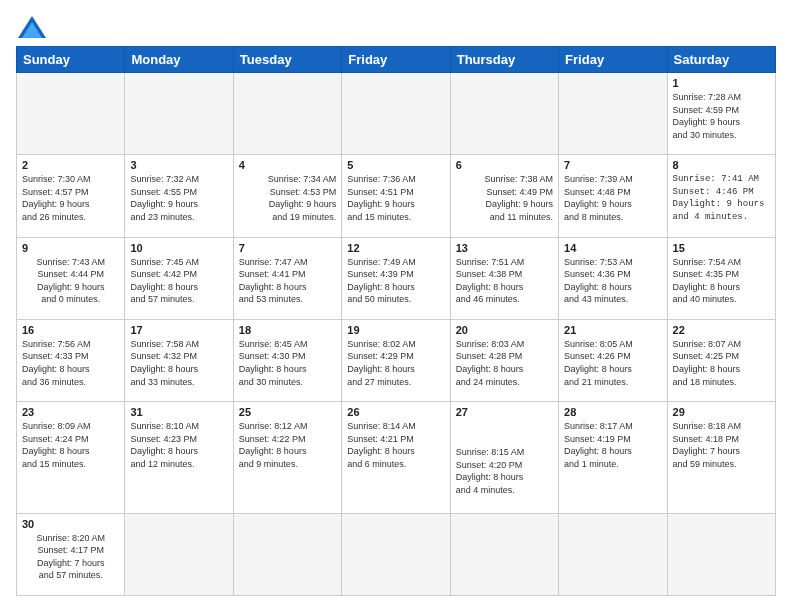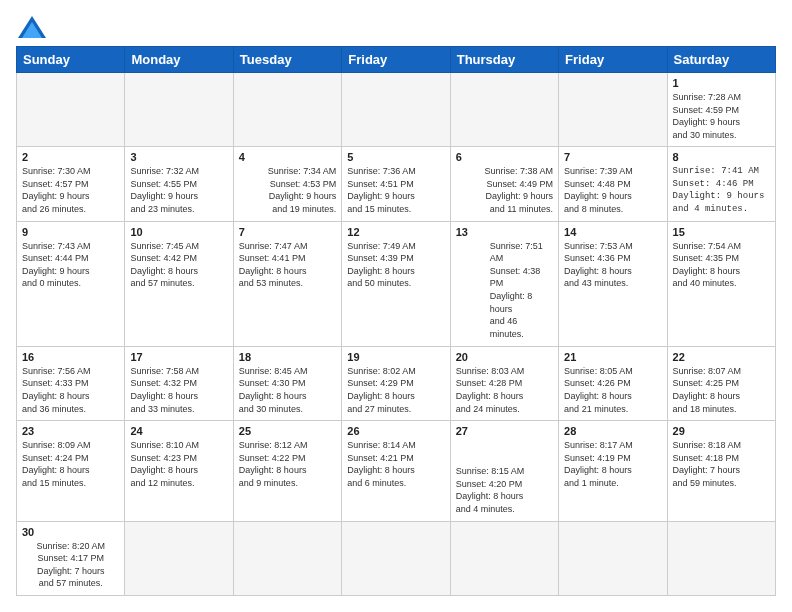--- a/index.html
+++ b/index.html
@@ -196,21 +196,21 @@
             <span class="day-number">8</span>
             <div class="day-info" style="white-space: pre-line; font-family: Liberation Mono, monospace;">Sunrise: 7:41 AM
 Sunset: 4:46 PM
 Daylight: 9 hours
 and 4 minutes.</div>
           </td>
         </tr>
         <tr class="week-row">
           <td>
             <span class="day-number">9</span>
-            <div class="day-info" style="white-space: pre-line;">Sunrise: 7:43 AM
+            <div class="day-info" style="white-space: pre-line; text-align: center;">Sunrise: 7:43 AM
 Sunset: 4:44 PM
 Daylight: 9 hours
 and 0 minutes.</div>
           </td>
           <td>
             <span class="day-number">10</span>
             <div class="day-info" style="white-space: pre-line;">Sunrise: 7:45 AM
 Sunset: 4:42 PM
 Daylight: 8 hours
 and 57 minutes.</div>
@@ -224,21 +224,21 @@
           </td>
           <td>
             <span class="day-number">12</span>
             <div class="day-info" style="white-space: pre-line;">Sunrise: 7:49 AM
 Sunset: 4:39 PM
 Daylight: 8 hours
 and 50 minutes.</div>
           </td>
           <td>
             <span class="day-number">13</span>
-            <div class="day-info" style="white-space: pre-line; margin-left: 34px;">Sunrise: 7:51 AM
+            <div class="day-info" style="white-space: pre-line;">Sunrise: 7:51 AM
 Sunset: 4:38 PM
 Daylight: 8 hours
 and 46 minutes.</div>
           </td>
           <td>
             <span class="day-number">14</span>
             <div class="day-info" style="white-space: pre-line;">Sunrise: 7:53 AM
 Sunset: 4:36 PM
 Daylight: 8 hours
 and 43 minutes.</div>
@@ -304,21 +304,21 @@
         </tr>
         <tr class="week-row">
           <td>
             <span class="day-number">23</span>
             <div class="day-info" style="white-space: pre-line;">Sunrise: 8:09 AM
 Sunset: 4:24 PM
 Daylight: 8 hours
 and 15 minutes.</div>
           </td>
           <td>
-            <span class="day-number">24</span>
+            <span class="day-number">31</span>
             <div class="day-info" style="white-space: pre-line;">Sunrise: 8:10 AM
 Sunset: 4:23 PM
 Daylight: 8 hours
 and 12 minutes.</div>
           </td>
           <td>
             <span class="day-number">25</span>
             <div class="day-info" style="white-space: pre-line;">Sunrise: 8:12 AM
 Sunset: 4:22 PM
 Daylight: 8 hours

